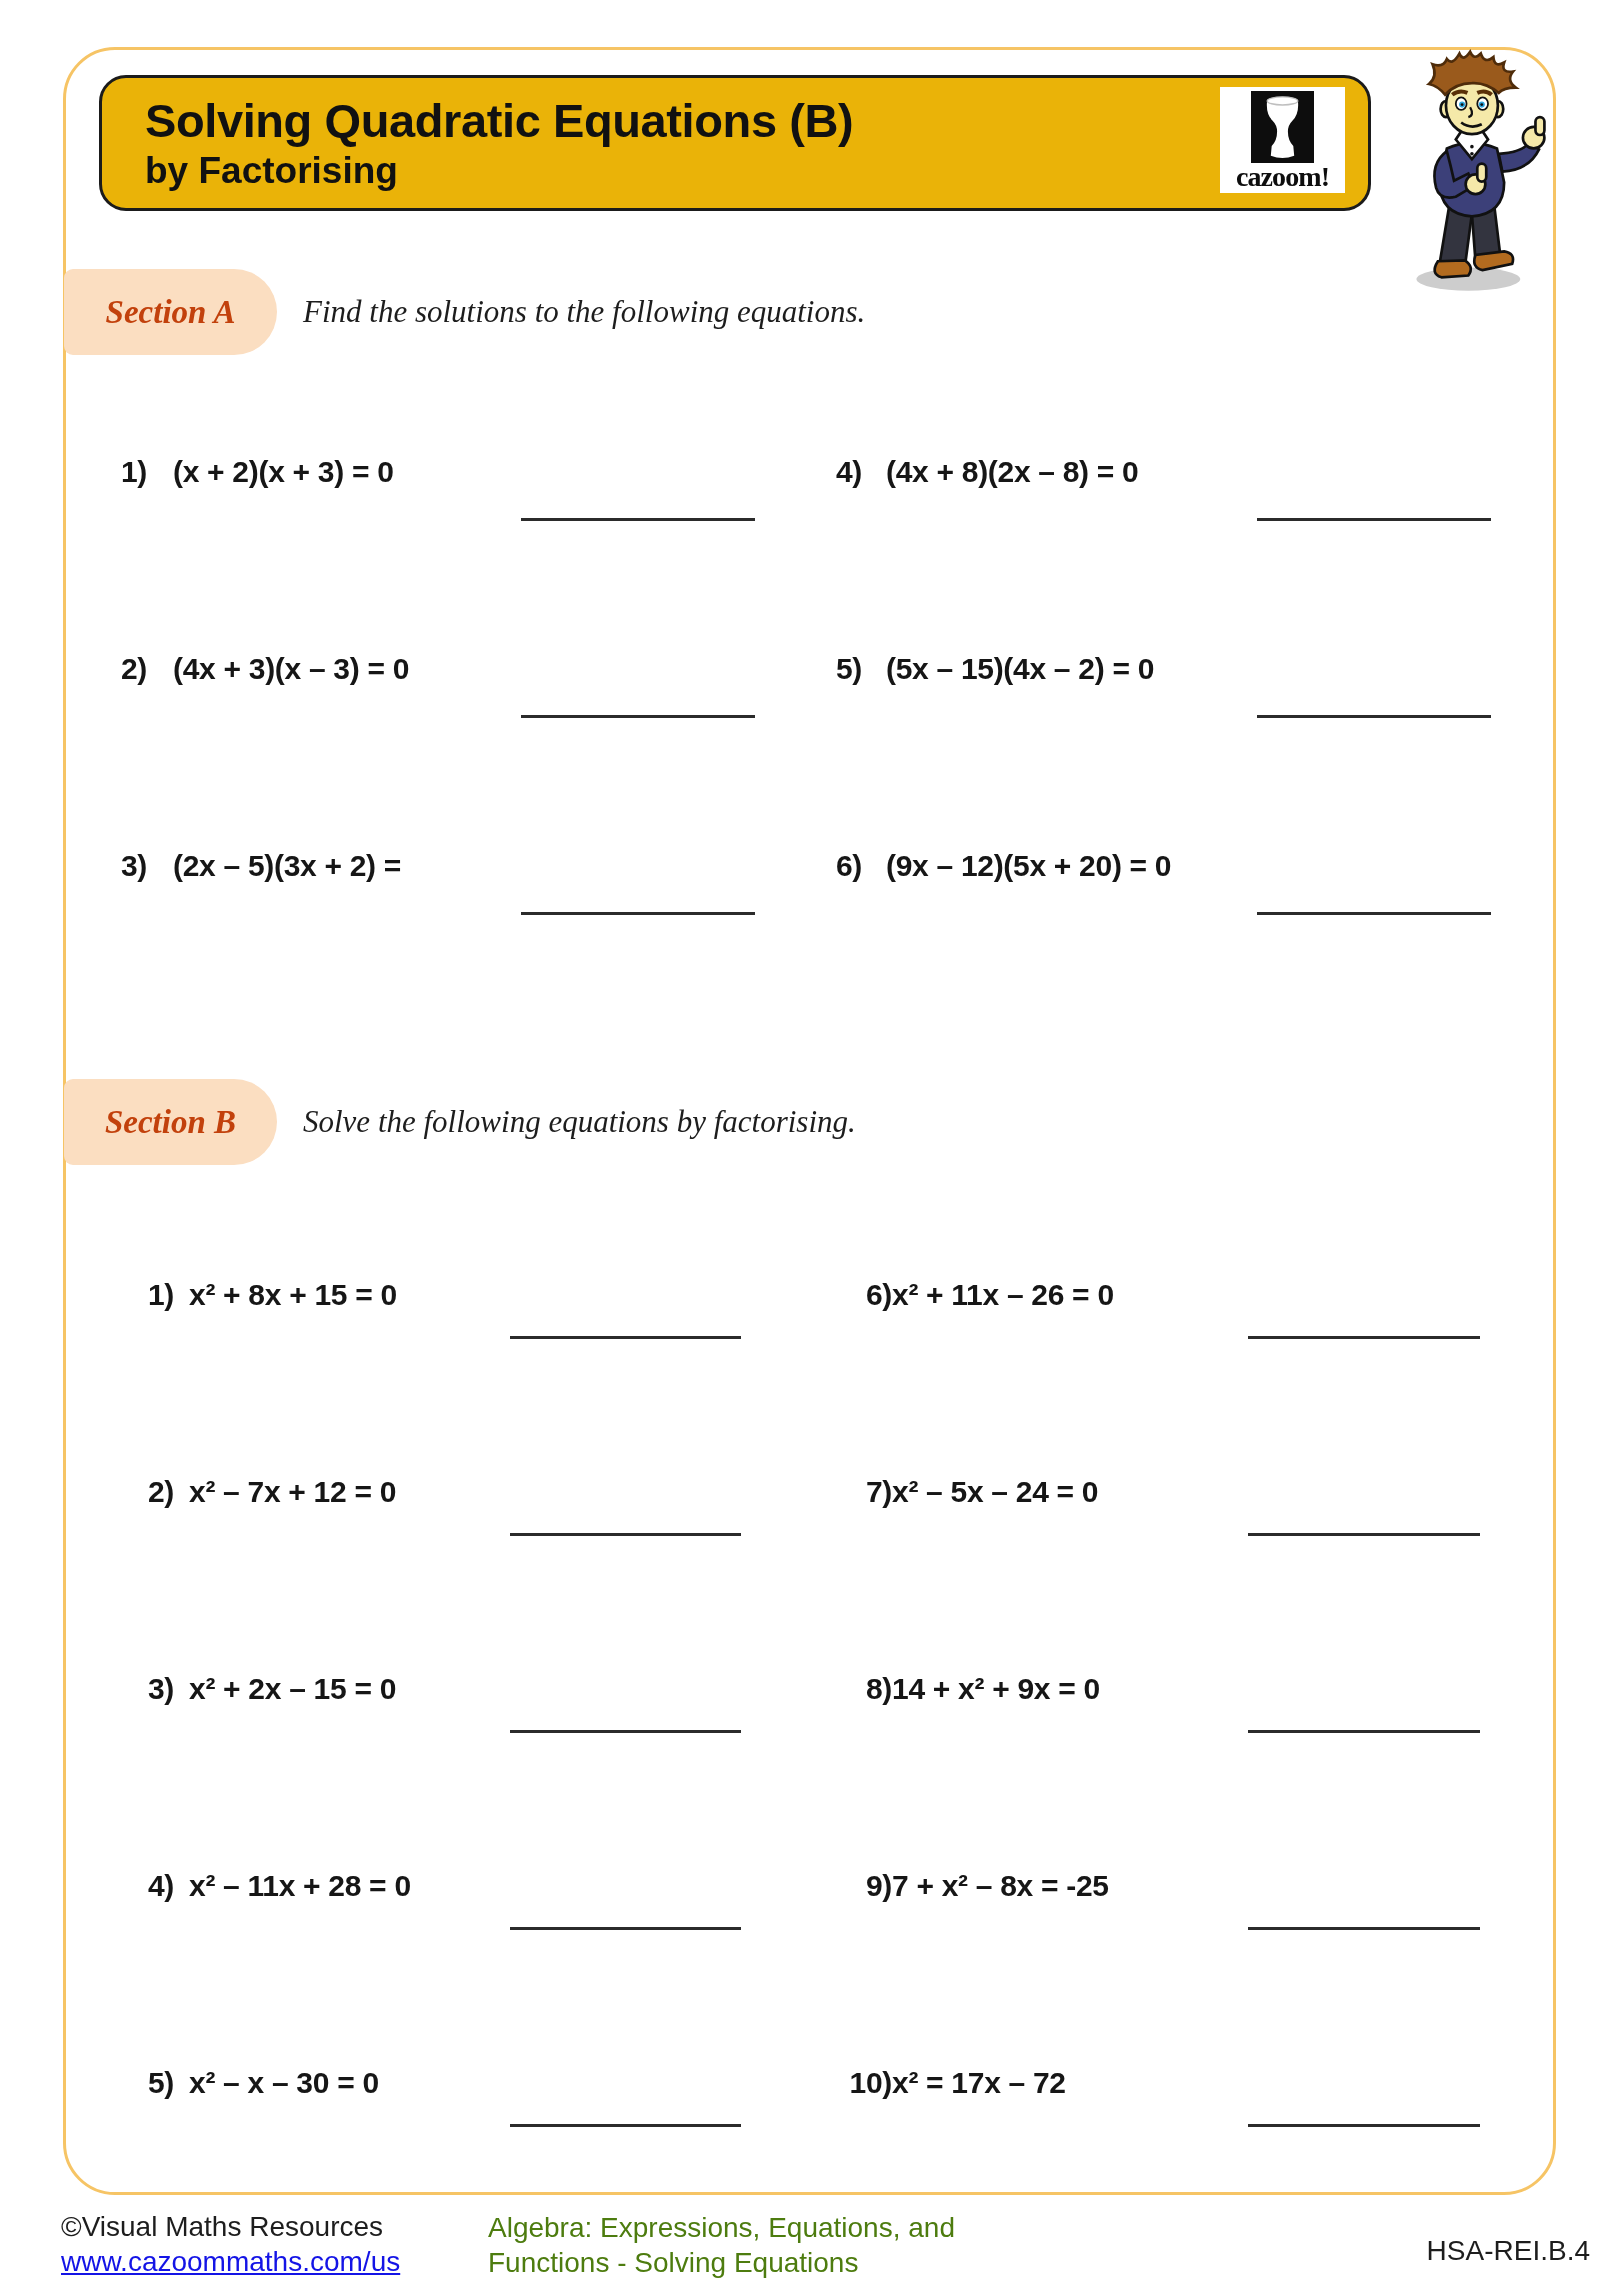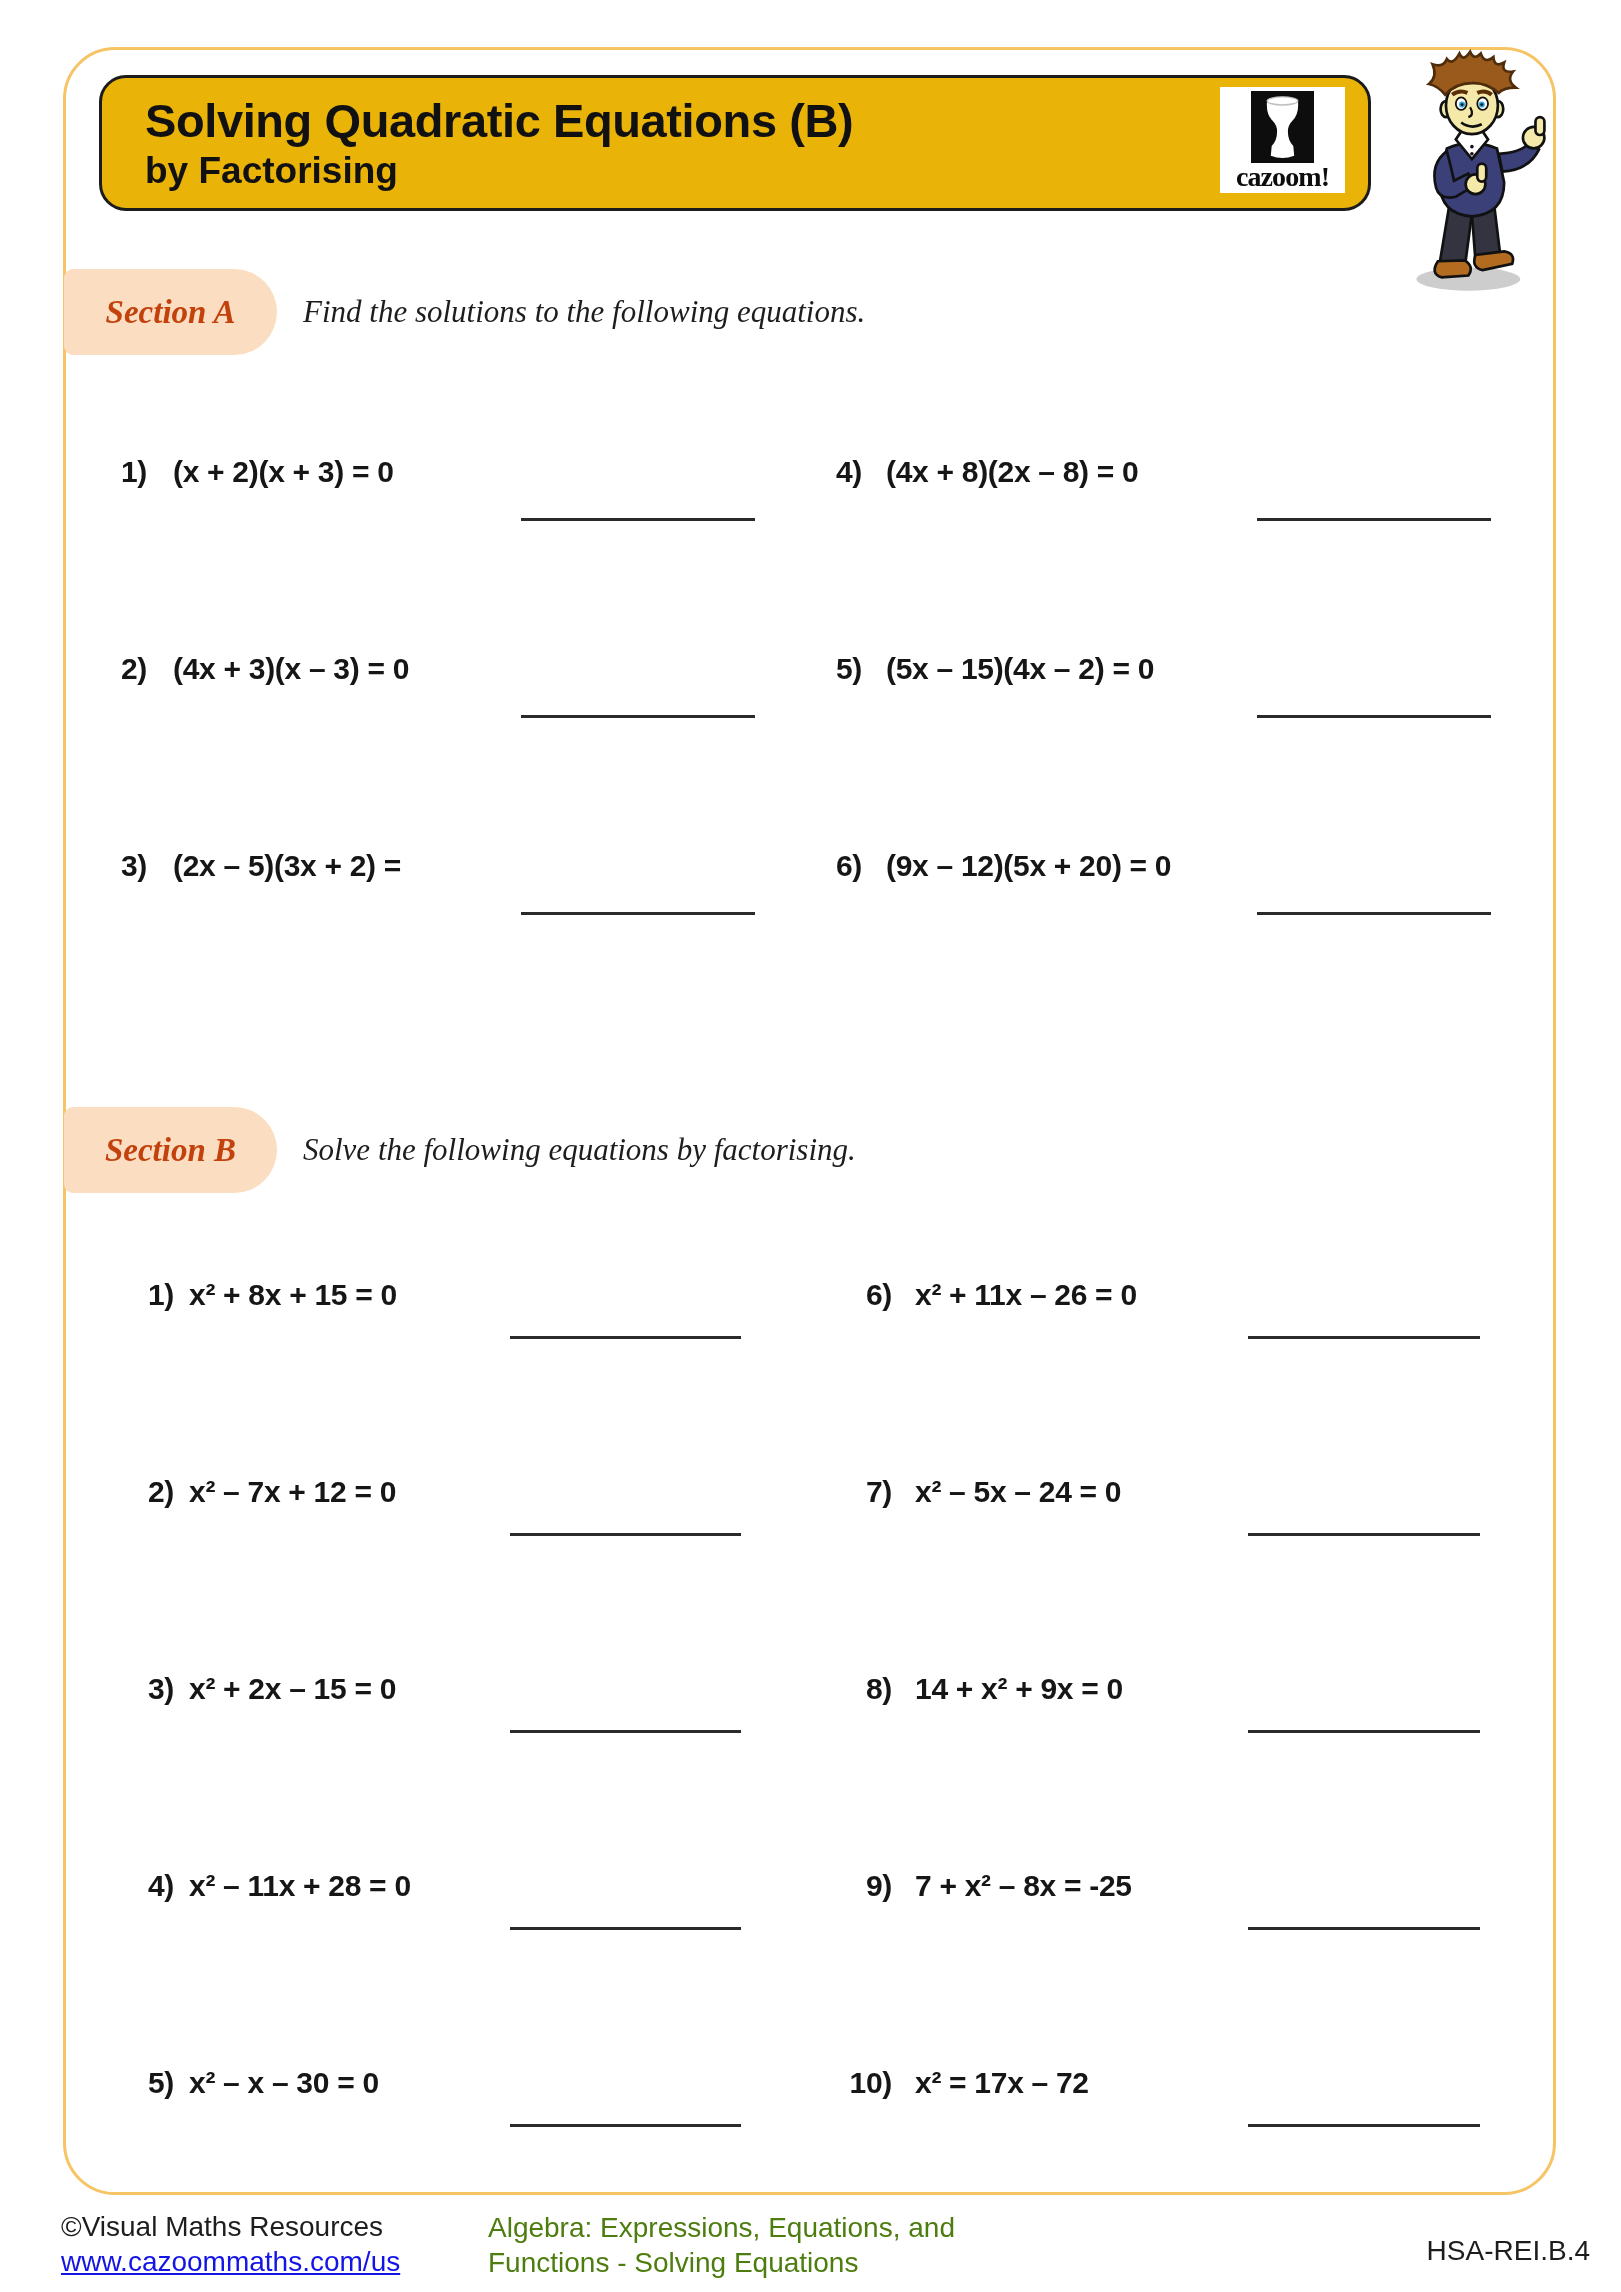--- a/index.html
+++ b/index.html
@@ -28,28 +28,28 @@
   .sec-label {
     position:absolute; left:64px; width:213px; height:86px; background:#FBDEC1;
     border-radius:9px 43px 43px 9px; display:flex; align-items:center; justify-content:center;
     font-family:"Liberation Serif", serif; font-style:italic; font-weight:bold; font-size:33px; color:#c2410c;
   }
   .sec-instr {
     position:absolute; left:303px; height:86px; display:flex; align-items:center;
     font-family:"Liberation Serif", serif; font-style:italic; font-size:31px; color:#1d1d1d;
   }
   .sec-a-pos { top:269px; }
-  .sec-b-pos { top:1107px; }
+  .sec-b-pos { top:1079px; }
   
   .prob { position:absolute; display:flex; font-weight:bold; font-size:30px; line-height:39px; letter-spacing:-0.3px; color:#161616; white-space:nowrap; }
   .pnum { display:inline-block; text-align:right; }
   .pa-l { left:107px; } .pa-l .pnum { width:40px; } .pa-l .peq { margin-left:26px; }
   .pa-r { left:822px; } .pa-r .pnum { width:40px; } .pa-r .peq { margin-left:24px;text-align:center; }
   .pb-l { left:107px; } .pb-l .pnum { width:67px; } .pb-l .peq { margin-left:15px; }
-  .pb-r { left:811px; } .pb-r .pnum { width:81px; } .pb-r .peq { margin-left:23px; }
+  .pb-r { left:811px; } .pb-r .pnum { width:81px; } .pb-r .peq { margin-left:0; }
   .ans { position:absolute; height:2.7px; background:#2b2b2b; }
   
   .f-left { position:absolute; left:61px; top:2209px; font-size:28px; line-height:35px; color:#1d1d1d; }
   .f-link { color:#1414E6; text-decoration:underline; cursor:pointer; }
   .f-center { position:absolute; left:488px; width:699px; top:2210px; text-align:left; font-size:28px; line-height:35px; color:#4d7c0f; }
   .f-right { position:absolute; right:32px; top:2235px; font-size:28px; color:#1d1d1d; }
 </style>
 </head>
 <body>
 

